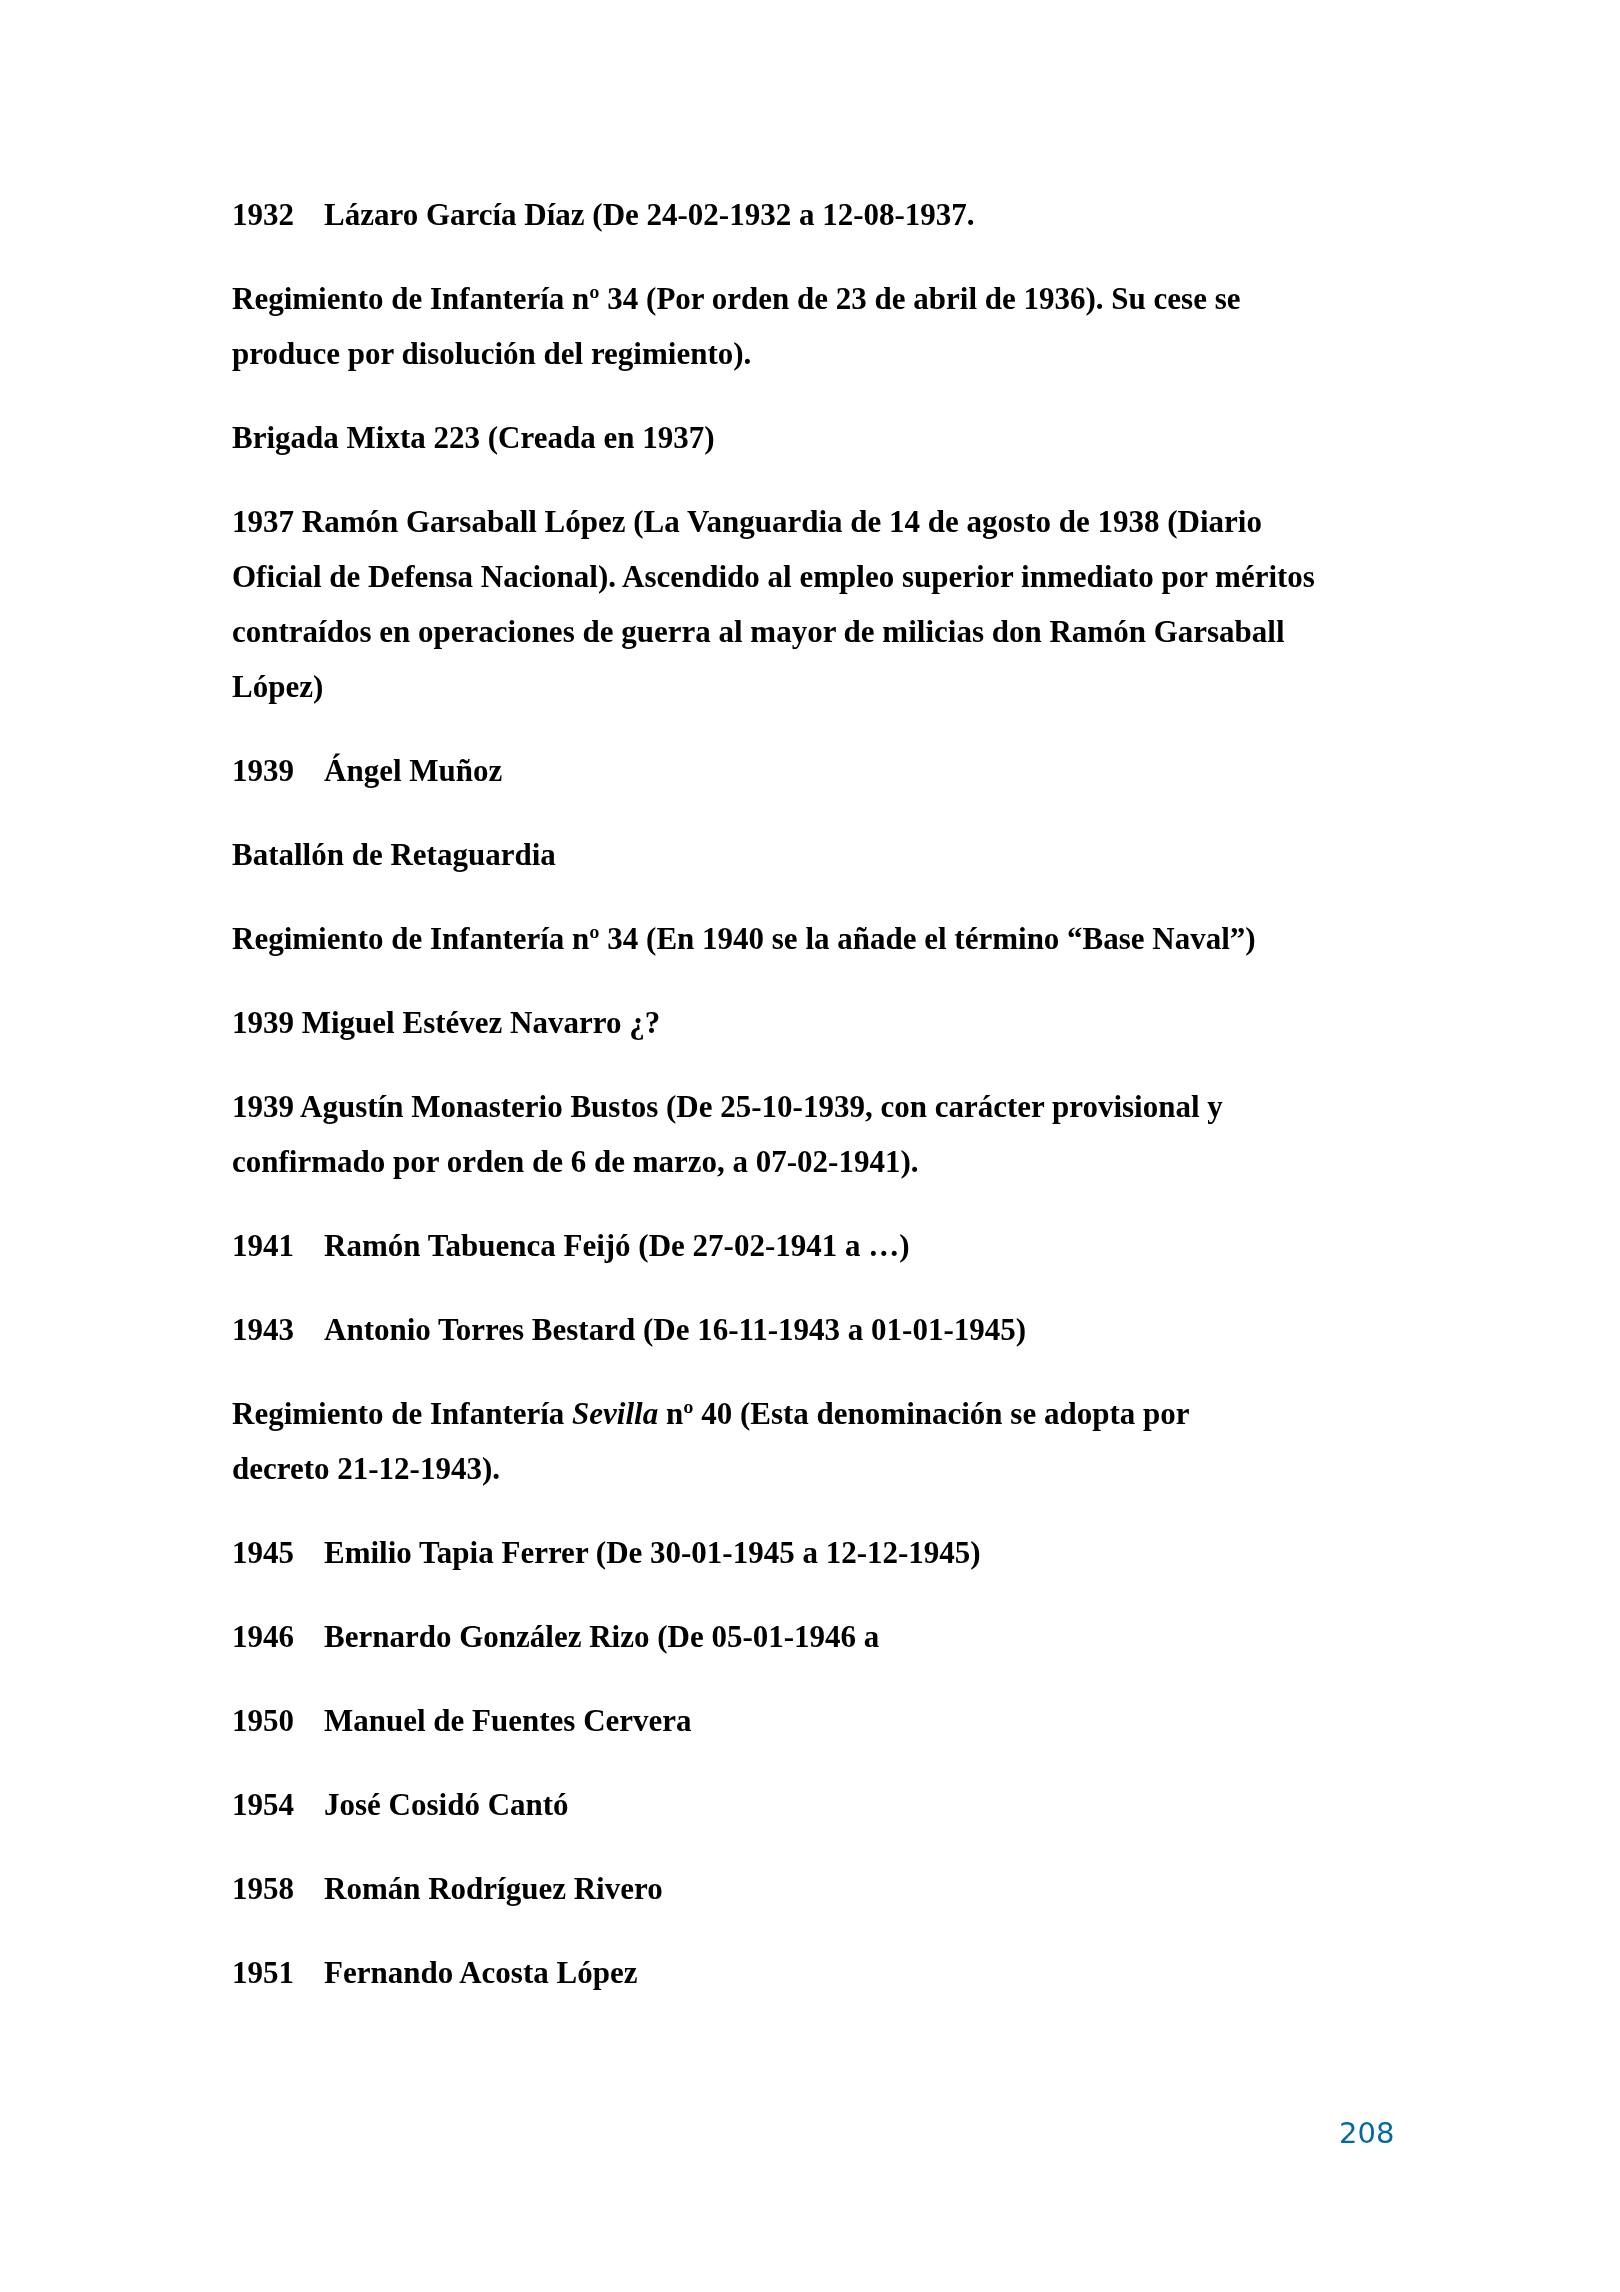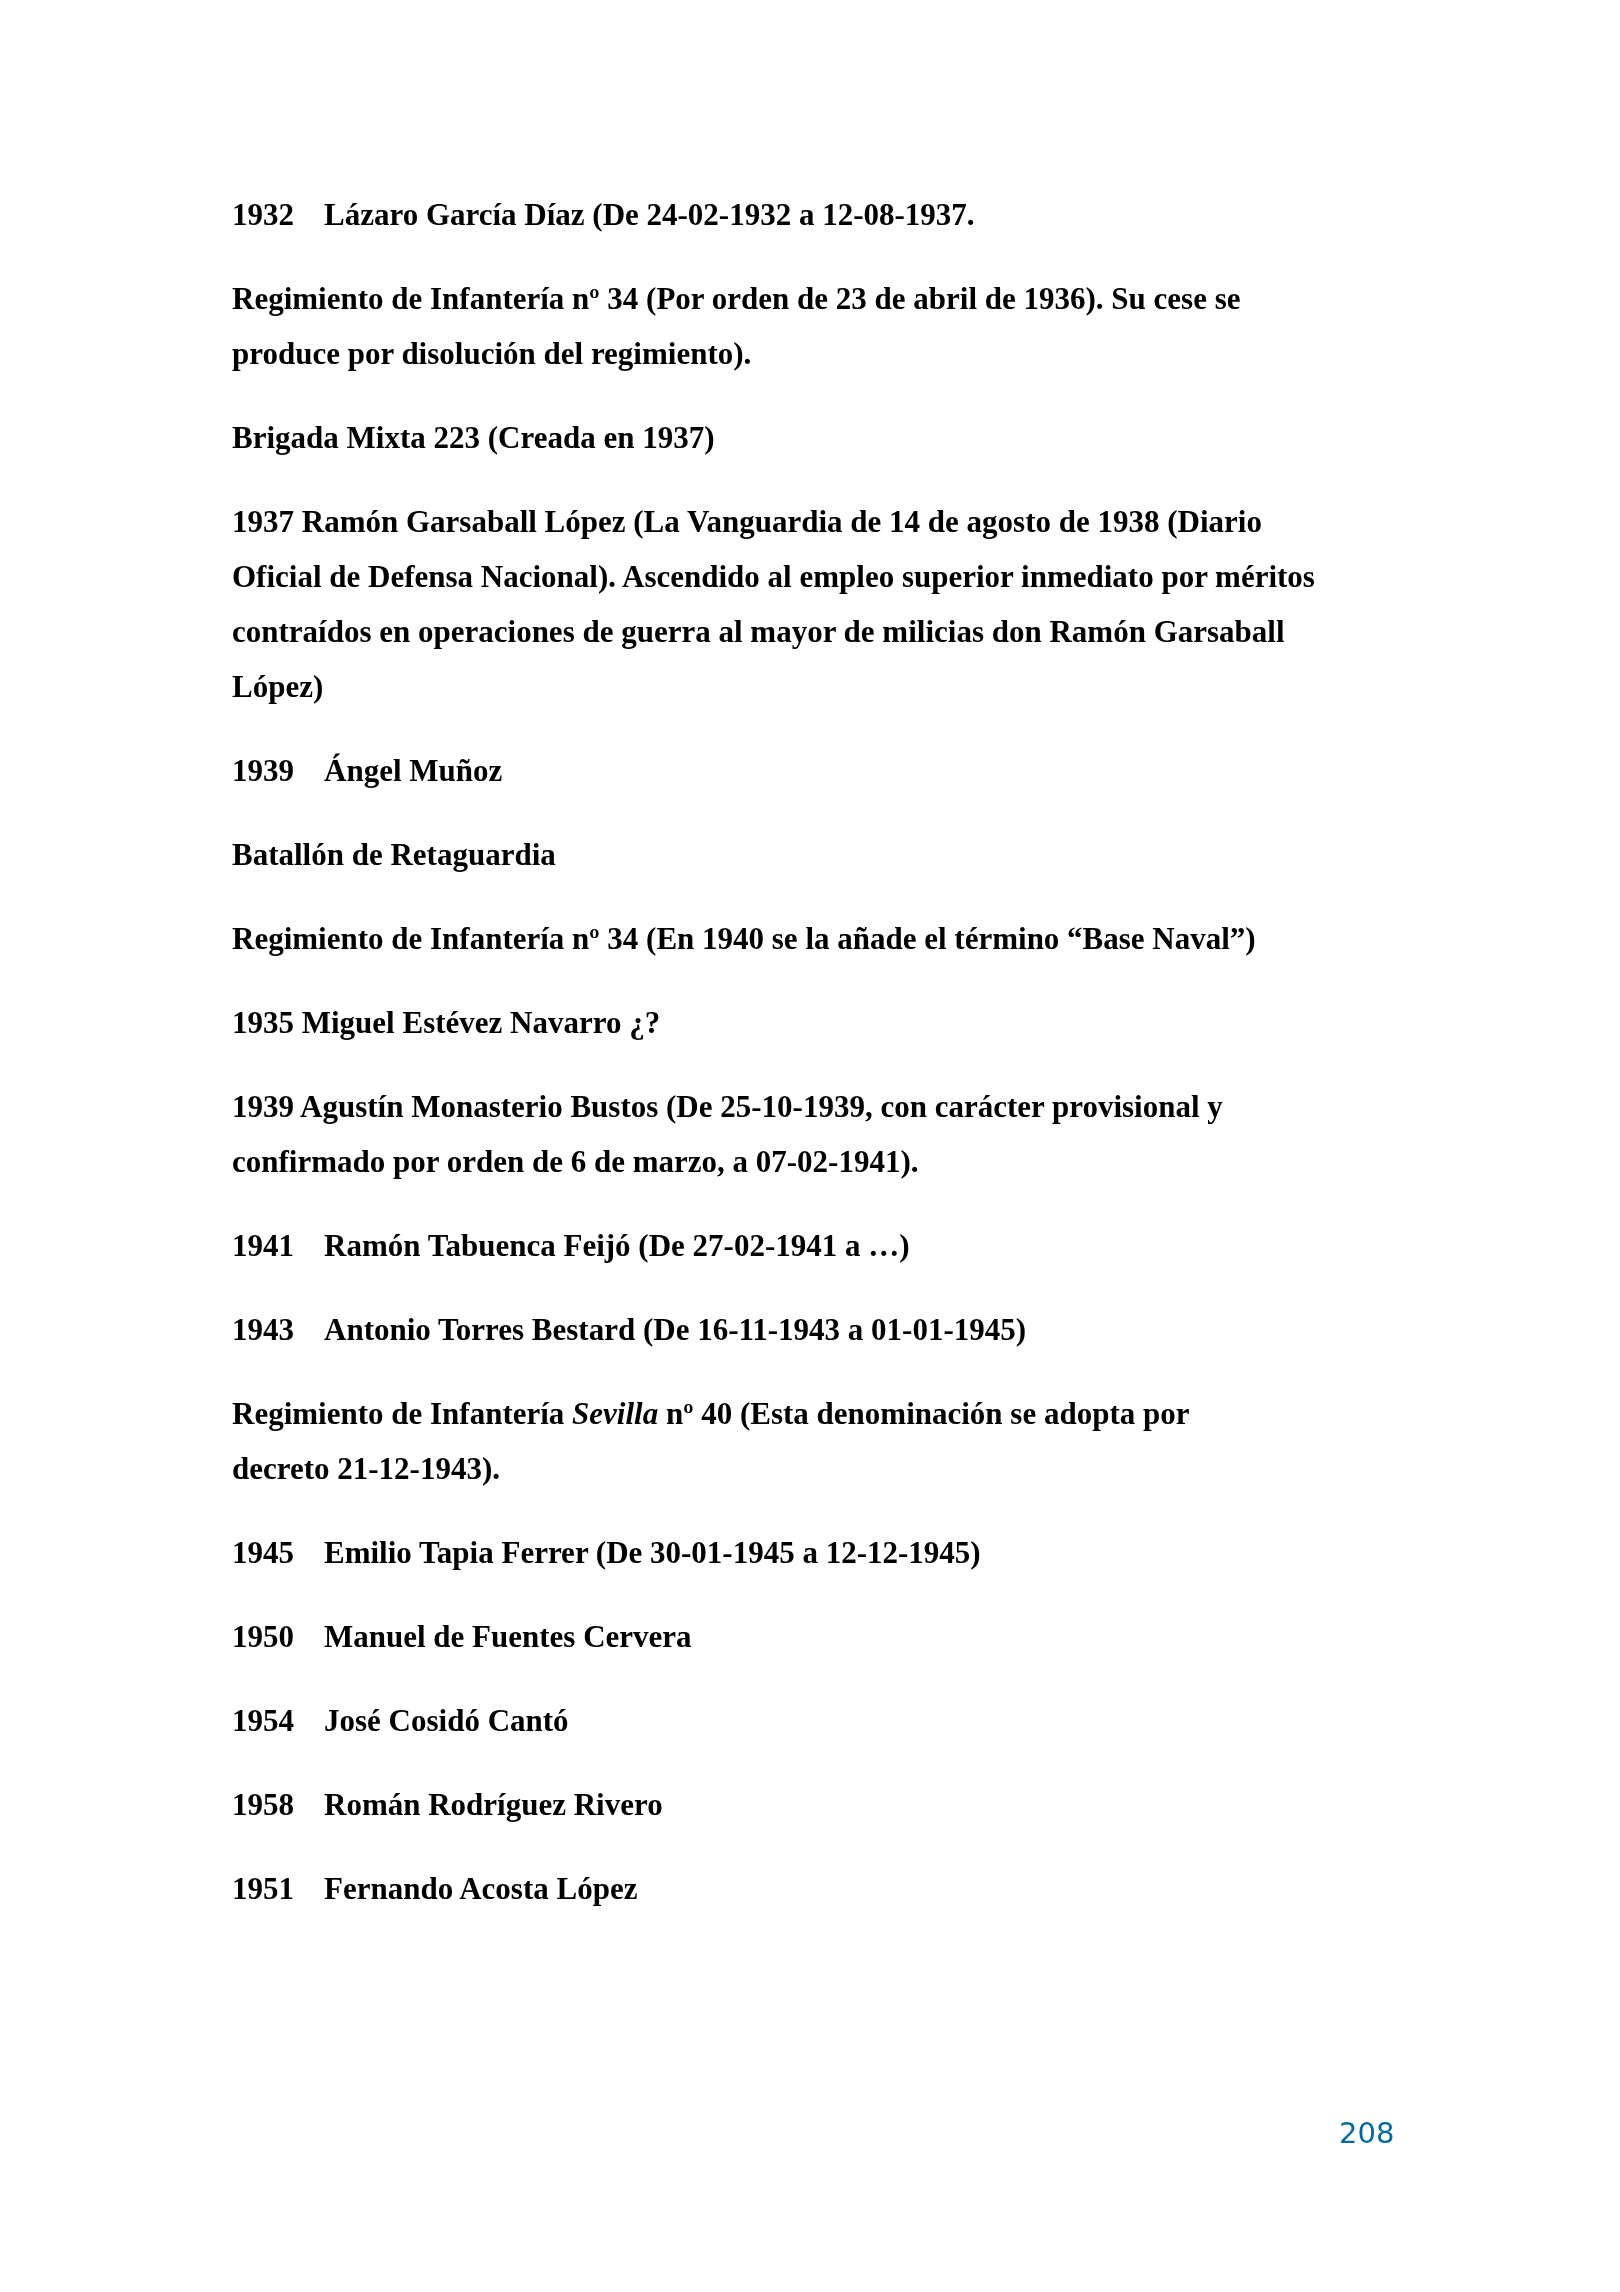--- a/index.html
+++ b/index.html
@@ -64,40 +64,43 @@
       <div class="para">
         <div class="line"><span>1939</span><span class="tab-gap"></span><span>Ángel Muñoz</span></div>
       </div>
       <div class="para">
         <div class="line"><span>Batallón de Retaguardia</span></div>
       </div>
       <div class="para">
         <div class="line"><span>Regimiento de Infantería nº 34 (En 1940 se la añade el término “Base Naval”)</span></div>
       </div>
       <div class="para">
-        <div class="line"><span>1935 Miguel Estévez Navarro ¿?</span></div>
+        <div class="line"><span>1939 Miguel Estévez Navarro ¿?</span></div>
       </div>
       <div class="para">
         <div class="line"><span>1939 Agustín Monasterio Bustos (De 25-10-1939, con carácter provisional y</span></div>
         <div class="line"><span>confirmado por orden de 6 de marzo, a 07-02-1941).</span></div>
       </div>
       <div class="para">
         <div class="line"><span>1941</span><span class="tab-gap"></span><span>Ramón Tabuenca Feijó (De 27-02-1941 a …)</span></div>
       </div>
       <div class="para">
         <div class="line"><span>1943</span><span class="tab-gap"></span><span>Antonio Torres Bestard (De 16-11-1943 a 01-01-1945)</span></div>
       </div>
       <div class="para">
         <div class="line"><span>Regimiento de Infantería </span><span class="italic">Sevilla</span><span> nº 40 (Esta denominación se adopta por</span></div>
         <div class="line"><span>decreto 21-12-1943).</span></div>
       </div>
       <div class="para">
         <div class="line"><span>1945</span><span class="tab-gap"></span><span>Emilio Tapia Ferrer (De 30-01-1945 a 12-12-1945)</span></div>
       </div>
       <div class="para">
+        <div class="line"><span>1946</span><span class="tab-gap"></span><span>Bernardo González Rizo (De 05-01-1946 a</span></div>
+      </div>
+      <div class="para">
         <div class="line"><span>1950</span><span class="tab-gap"></span><span>Manuel de Fuentes Cervera</span></div>
       </div>
       <div class="para">
         <div class="line"><span>1954</span><span class="tab-gap"></span><span>José Cosidó Cantó</span></div>
       </div>
       <div class="para">
         <div class="line"><span>1958</span><span class="tab-gap"></span><span>Román Rodríguez Rivero</span></div>
       </div>
       <div class="para">
         <div class="line"><span>1951</span><span class="tab-gap"></span><span>Fernando Acosta López</span></div>

